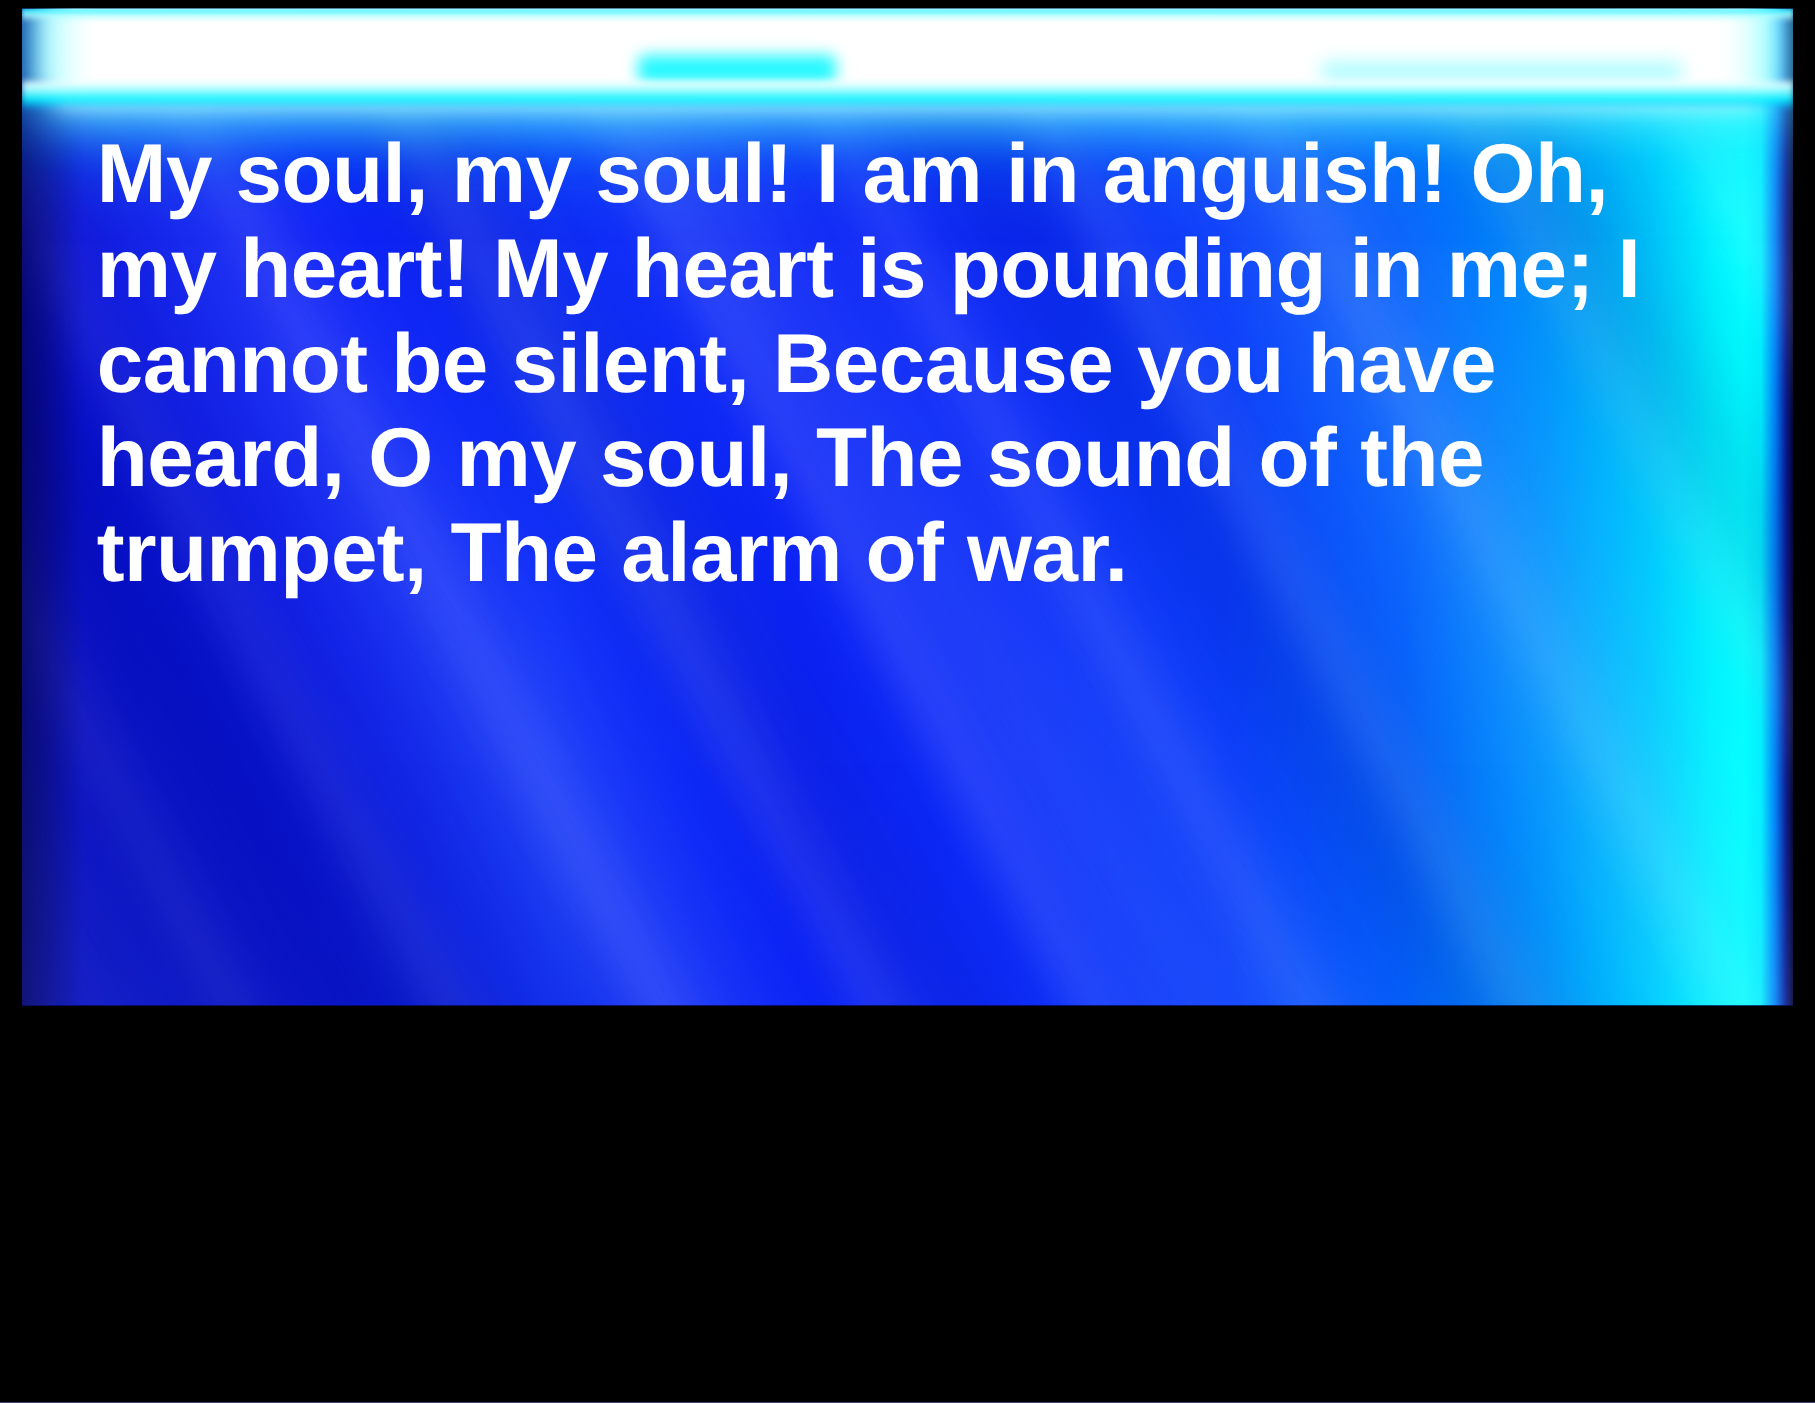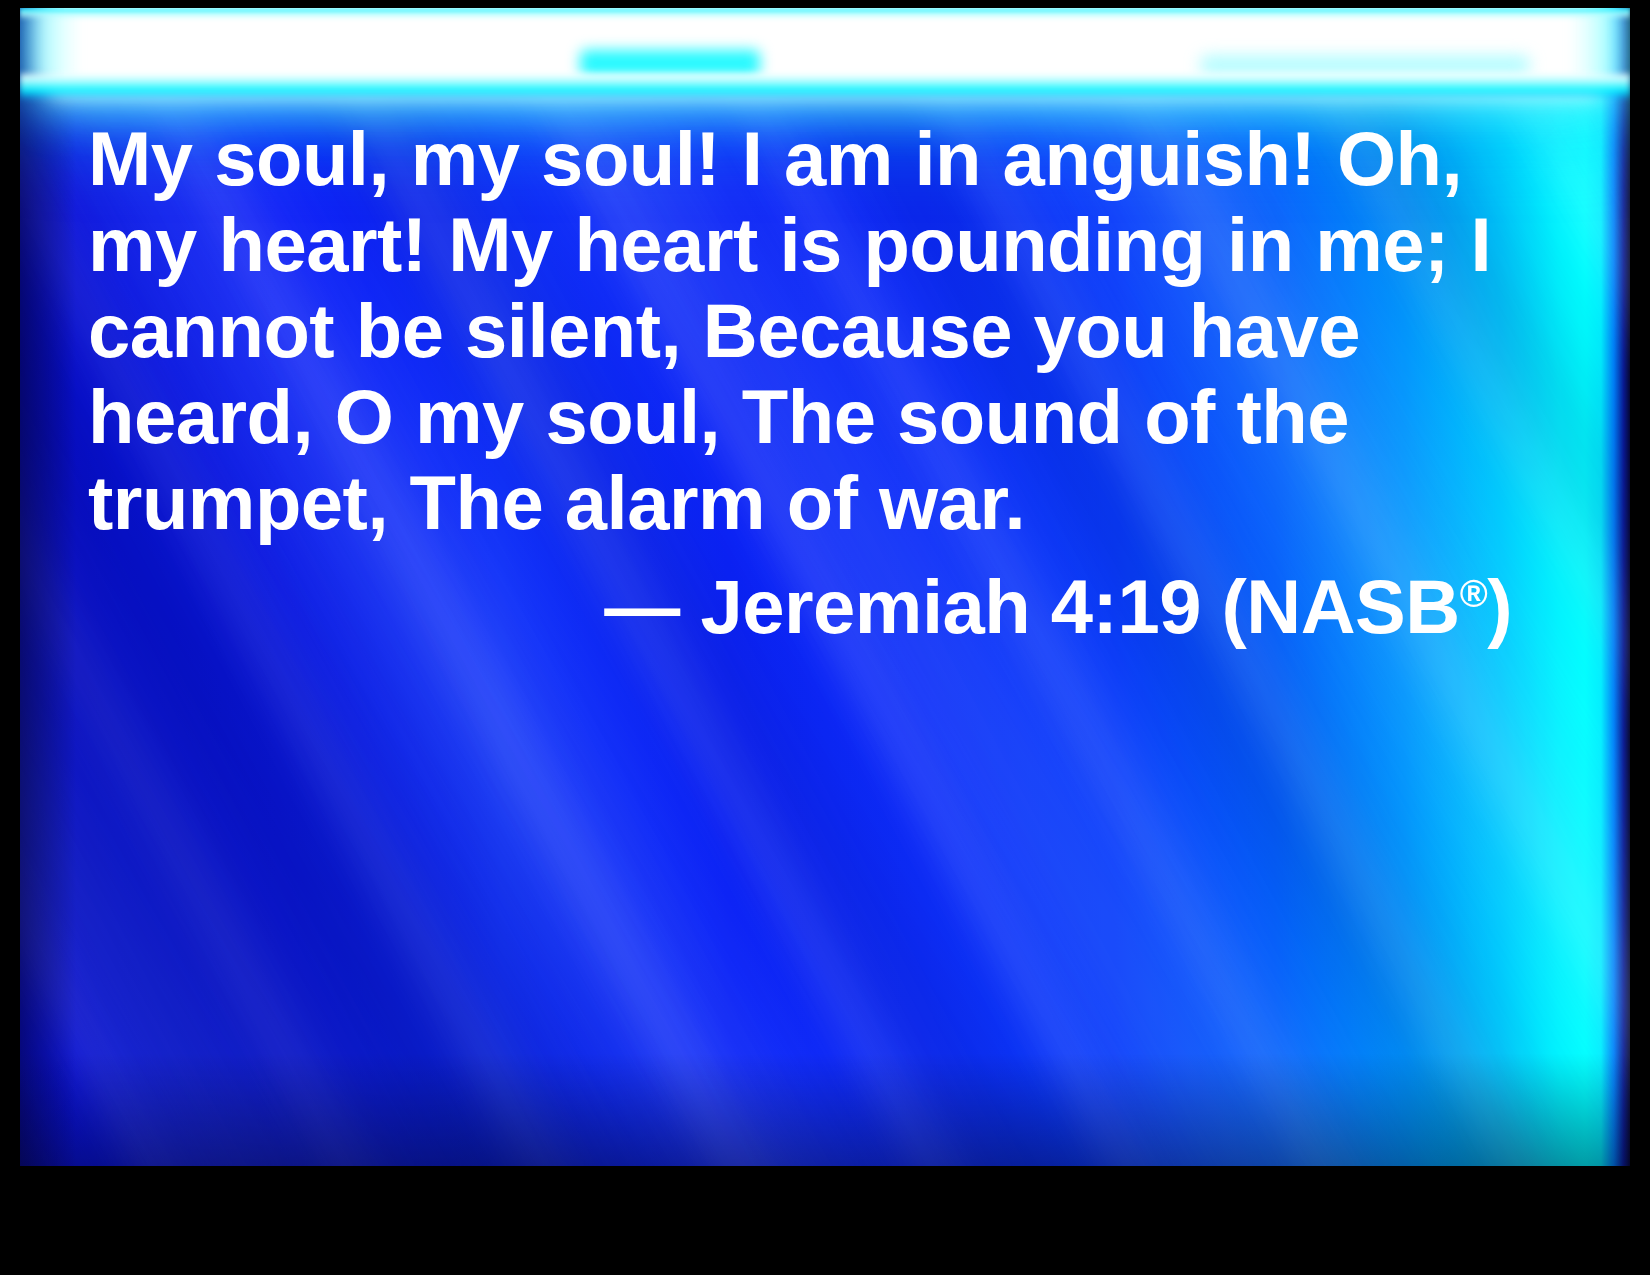--- a/index.html
+++ b/index.html
@@ -4,21 +4,21 @@
 <style>
   html, body {
     margin: 0;
     padding: 0;
     background: #000000;
   }
 
   .slide {
     position: relative;
     width: 1650px;
-    height: 1166px;
+    height: 914px;
     overflow: hidden;
     background: #000000;
     font-family: "Liberation Sans", sans-serif;
   }
 
   
   .panel {
     position: absolute;
     left: 20px;
     top: 8px;
@@ -279,17 +279,16 @@
     <div class="glow-band">
       <div class="glow-core"></div>
       <div class="glow-blob"></div>
       <div class="glow-blob-2"></div>
       <div class="glow-cyan-edge"></div>
       <div class="glow-cyan-top"></div>
     </div>
 
     <div class="verse-block">
       <p class="verse-text">My soul, my soul! I am in anguish! Oh, my heart! My heart is pounding in me; I cannot be silent, Because you have heard, O my soul, The sound of the trumpet, The alarm of war.</p>
-      <p class="citation"><span>— Jeremiah 4:19 (NASB</span><sup>®</sup><span>)</span></p>
     </div>
 
   </div>
 </div>
 
 </body></html>

